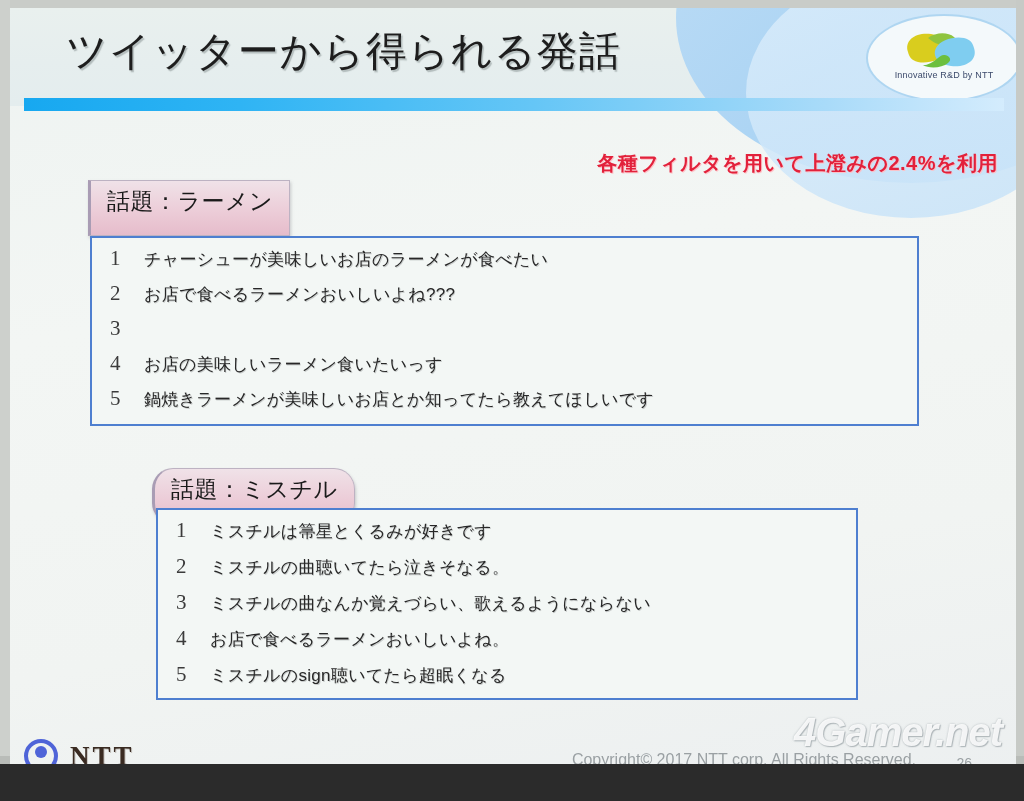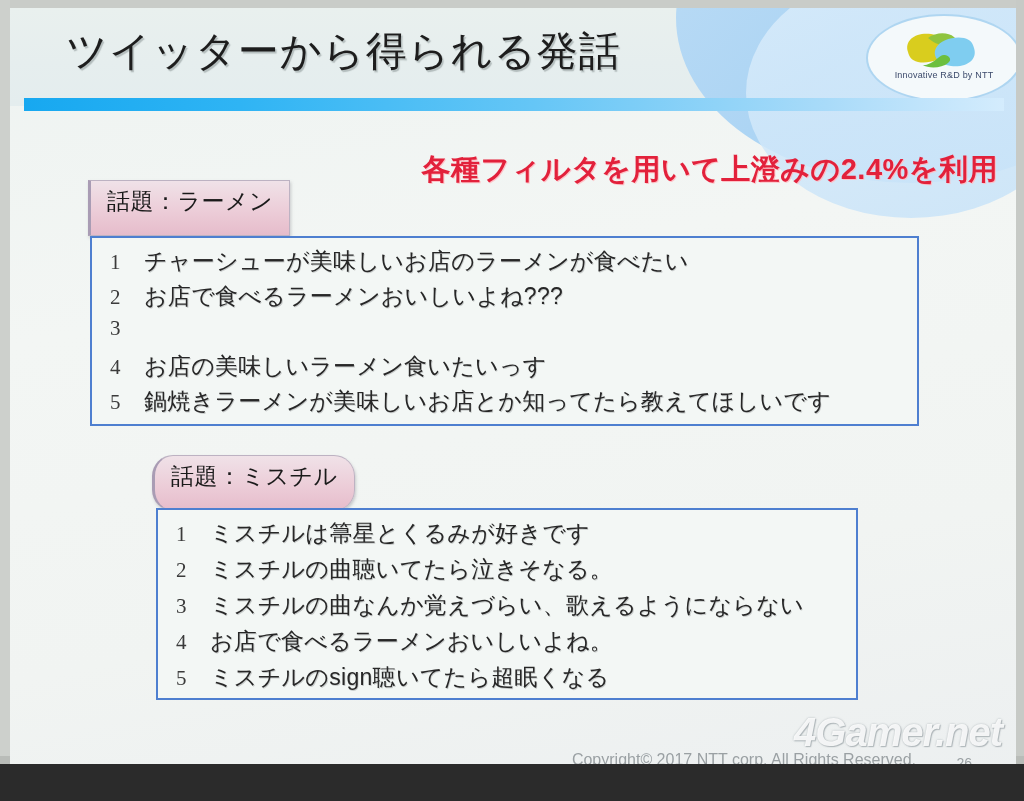--- a/index.html
+++ b/index.html
@@ -86,21 +86,21 @@
     position: absolute;
     left: 14px; top: 90px;
     width: 980px; height: 13px;
     background: linear-gradient(90deg, #17a8f0 0%, #2fb4f4 22%, #65c6f6 52%, #a9dbf9 82%, #d4ecfd 100%);
   }
 
   
   .red-note {
     position: absolute;
     right: 18px; top: 142px;
-    font-size: 29px;
+    font-size: 20px;
     color: #e2213b;
     font-weight: bold;
     letter-spacing: .5px;
     text-shadow: 1px 1px 0 rgba(255,190,195,.9);
     white-space: nowrap;
   }
 
   
   .chip {
     position: absolute;
@@ -108,21 +108,21 @@
     font-size: 23px;
     color: #1a1a1a;
     letter-spacing: .5px;
     background: linear-gradient(180deg, #f0e2e8 0%, #eccdd8 55%, #e6bccb 100%);
     border: 1px solid #bdb2c2;
     border-left: 3px solid #a99cb4;
     box-shadow: 1px 2px 3px rgba(120,120,130,.35);
     white-space: nowrap;
   }
   #chip-ramen   { left: 78px;  top: 172px; }
-  #chip-mistil  { left: 142px; top: 447px; border-radius: 21px; }
+  #chip-mistil  { left: 142px; top: 460px; border-radius: 21px; }
 
   
   .listbox {
     position: absolute;
     background: #f3f7f5;
     border: 2px solid #4e7fd0;
     box-sizing: border-box;
   }
   #box-ramen  { left: 80px;  top: 228px; width: 829px;  height: 190px; padding: 8px 0 0 0; }
   #box-mistil { left: 146px; top: 500px; width: 702px;  height: 192px; padding: 8px 0 0 0; }
@@ -137,21 +137,21 @@
 
   .row .num {
     width: 34px;
     flex: 0 0 34px;
     font-size: 21px;
     color: #3b3b3b;
     text-align: left;
     font-family: "Liberation Serif", "DejaVu Serif", serif;
   }
   .row .txt {
-    font-size: 23px;
+    font-size: 17px;
     color: #272727;
     letter-spacing: .3px;
     white-space: nowrap;
     text-shadow: .8px .8px .6px rgba(165,170,170,.55);
   }
 
   
   .ntt-logo-wrap {
     position: absolute;
     left: 14px; bottom: 20px;
@@ -302,20 +302,24 @@
         <span class="txt">お店で食べるラーメンおいしいよね。</span>
       </div>
       <div class="row">
         <span class="num">5</span>
         <span class="txt">ミスチルのsign聴いてたら超眠くなる</span>
       </div>
     </div>
 
     <div class="footer-rule"></div>
 
+    <div class="ntt-logo-wrap">
+      <div class="ntt-ring"></div>
+      <div class="ntt-word">NTT</div>
+    </div>
 
     <div class="copyright">Copyright© 2017 NTT corp. All Rights Reserved.</div>
     <div class="pagenum">26</div>
 
     <div class="wm-logo">4Gamer.net</div>
     <div class="wm-url">http://www.4gamer.net/</div>
 
   </div>
 </div>
 

